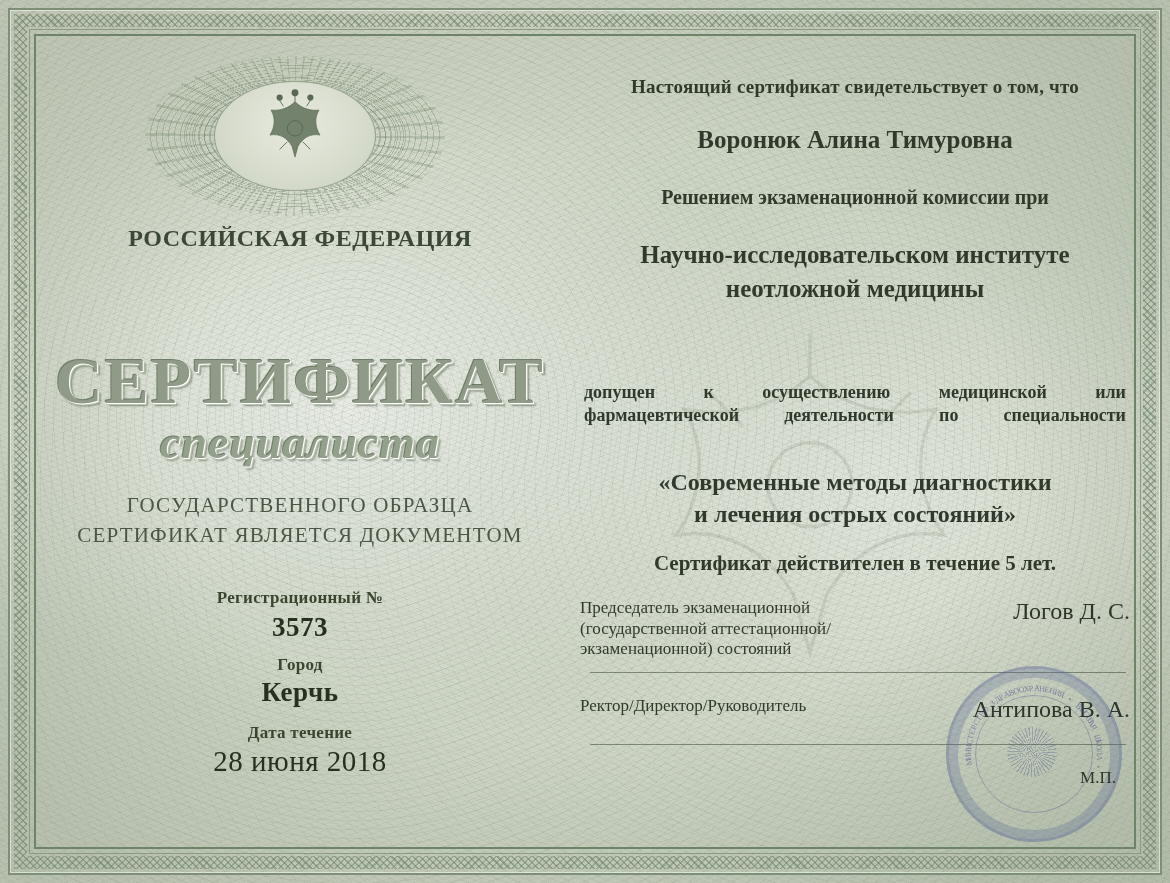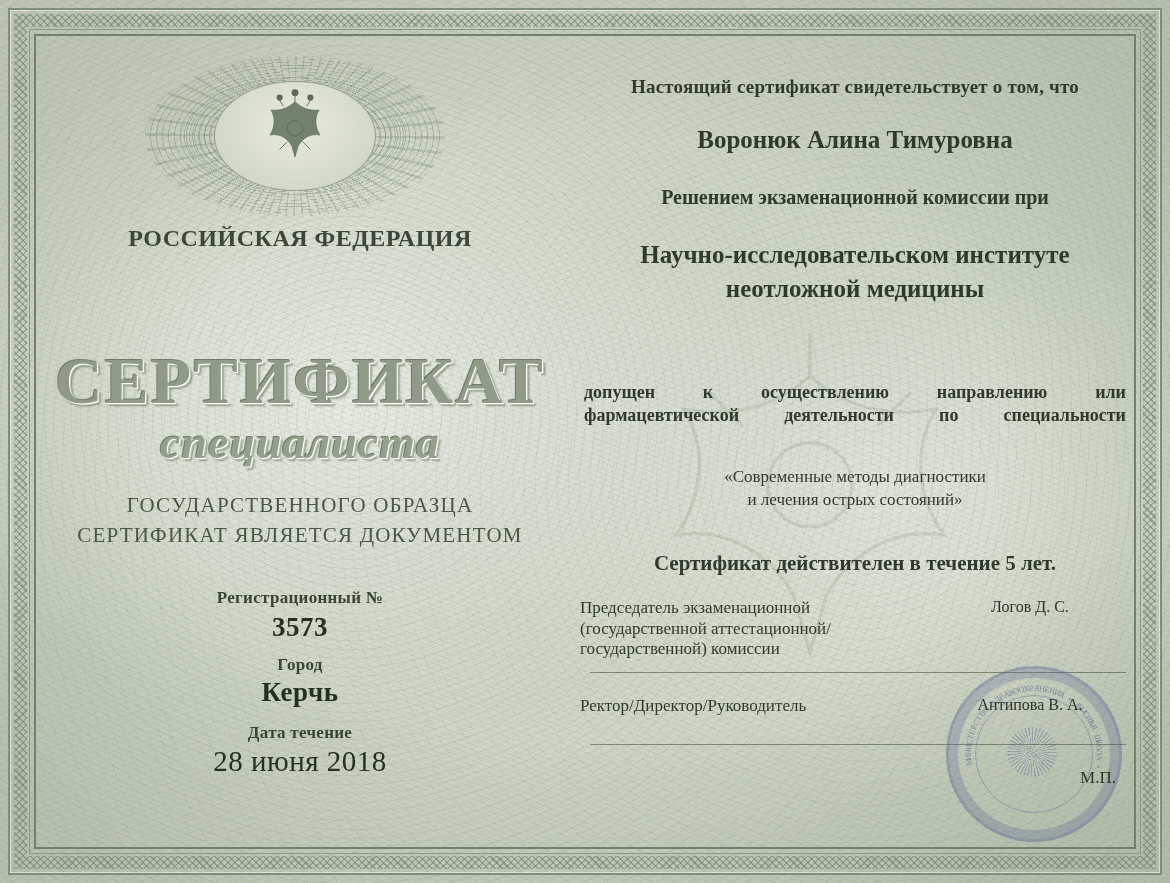--- a/index.html
+++ b/index.html
@@ -254,21 +254,21 @@
   .r-admit {
     position: absolute; top: 325px; left: 0; right: 0;
     font-size: 18px; font-weight: bold; line-height: 1.3;
     text-align: justify;
     text-align-last: justify;
     padding: 0 4px;
   }
   .r-admit .c { text-align: center; text-align-last: center; }
   .r-spec {
     position: absolute; top: 410px; left: 0; right: 0;
-    font-size: 17px; font-weight: normal; line-height: 1.35;
+    font-size: 24px; font-weight: bold; line-height: 1.35;
   }
   .r-valid {
     position: absolute; top: 495px; left: 0; right: 0;
     font-size: 21px; font-weight: bold;
   }
 
   .sign-row {
     position: absolute;
     left: 0; right: 0;
   }
@@ -278,21 +278,22 @@
     width: 330px;
     text-align: left;
     font-size: 17px;
     line-height: 1.22;
     color: #2f3a2c;
   }
   .sign-name {
     position: absolute;
     right: 0;
     width: 200px;
-    font-size: 16px;
+    text-align: right;
+    font-size: 24px;
     color: #2b352a;
   }
   .sign-1 { top: 542px; }
   .sign-2 { top: 640px; }
   .sign-line {
     position: absolute;
     left: 10px; right: 4px;
     border-bottom: 1px solid rgba(60,74,56,0.55);
   }
   .sl-1 { top: 616px; }
@@ -437,36 +438,36 @@
       <div class="r-name">Воронюк Алина Тимуровна</div>
 
       <div class="r-decision">Решением экзаменационной комиссии при</div>
 
       <div class="r-org">
         <div>Научно-исследовательском институте</div>
         <div>неотложной медицины</div>
       </div>
 
       <div class="r-admit">
-        <div>допущен к осуществлению направлению или</div>
+        <div>допущен к осуществлению медицинской или</div>
         <div>фармацевтической деятельности по специальности</div>
       </div>
 
       <div class="r-spec">
         <div>«Современные методы диагностики</div>
         <div>и лечения острых состояний»</div>
       </div>
 
       <div class="r-valid">Сертификат действителен в течение 5 лет.</div>
 
       <div class="sign-row sign-1">
         <div class="sign-role">
           <div>Председатель экзаменационной</div>
           <div>(государственной  аттестационной/</div>
-          <div>государственной) комиссии</div>
+          <div>экзаменационной) состояний</div>
         </div>
         <div class="sign-name">Логов Д. С.</div>
       </div>
       <div class="sign-line sl-1"></div>
 
       <div class="sign-row sign-2">
         <div class="sign-role">
           <div>Ректор/Директор/Руководитель</div>
         </div>
         <div class="sign-name">Антипова В. А.</div>

